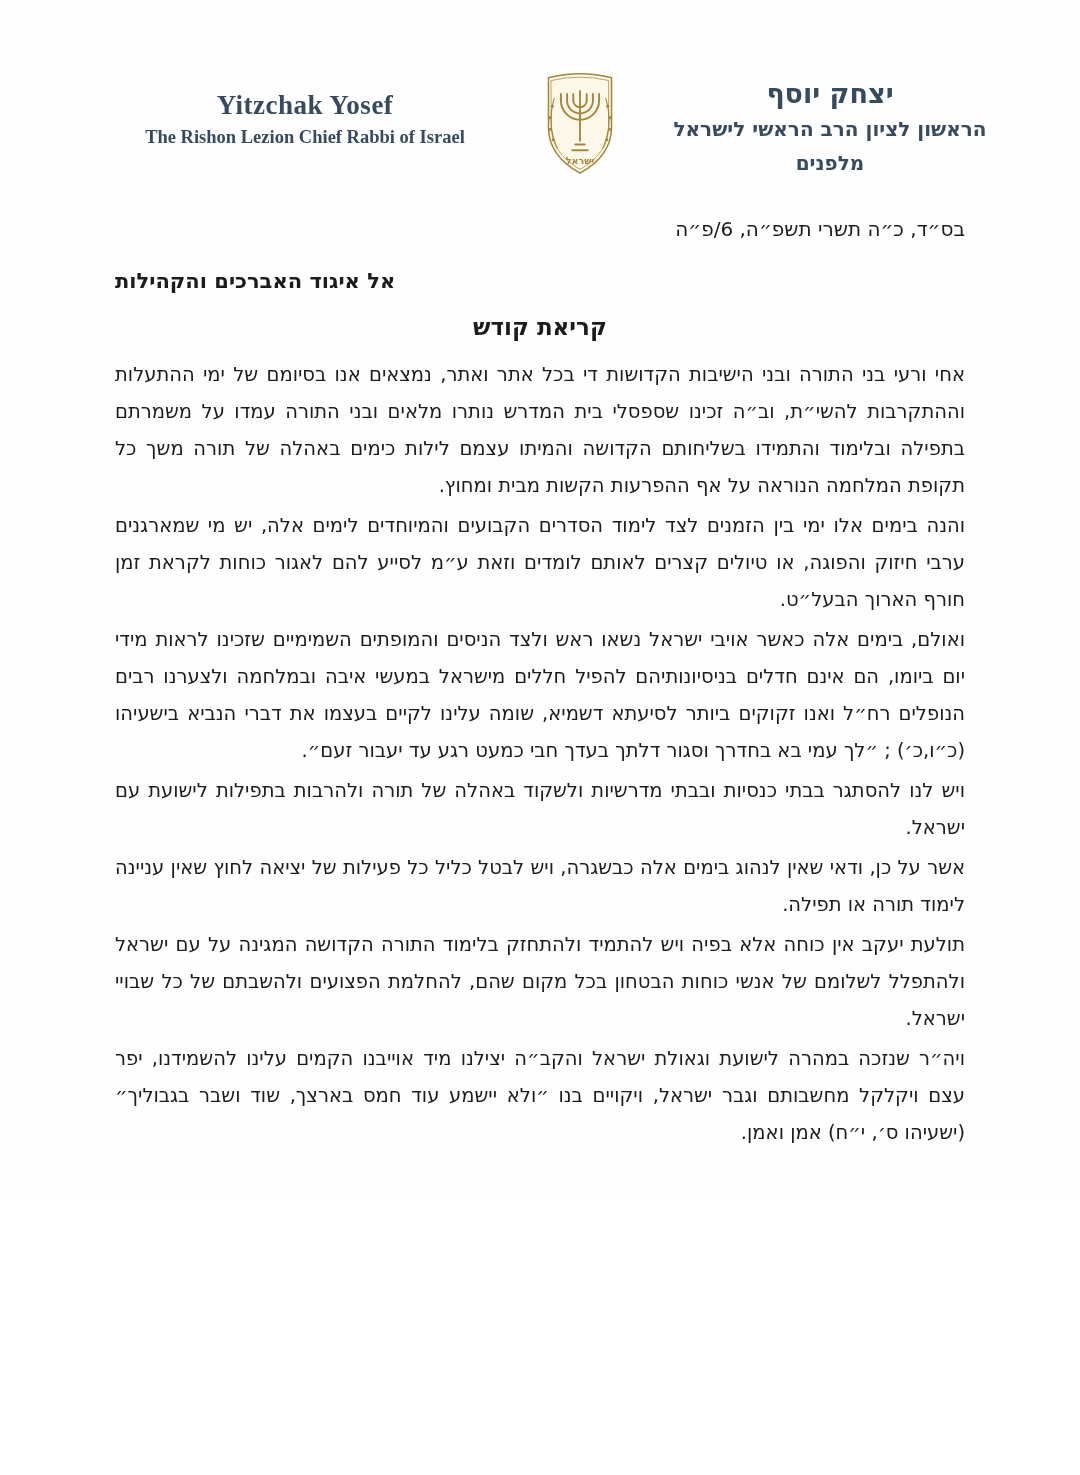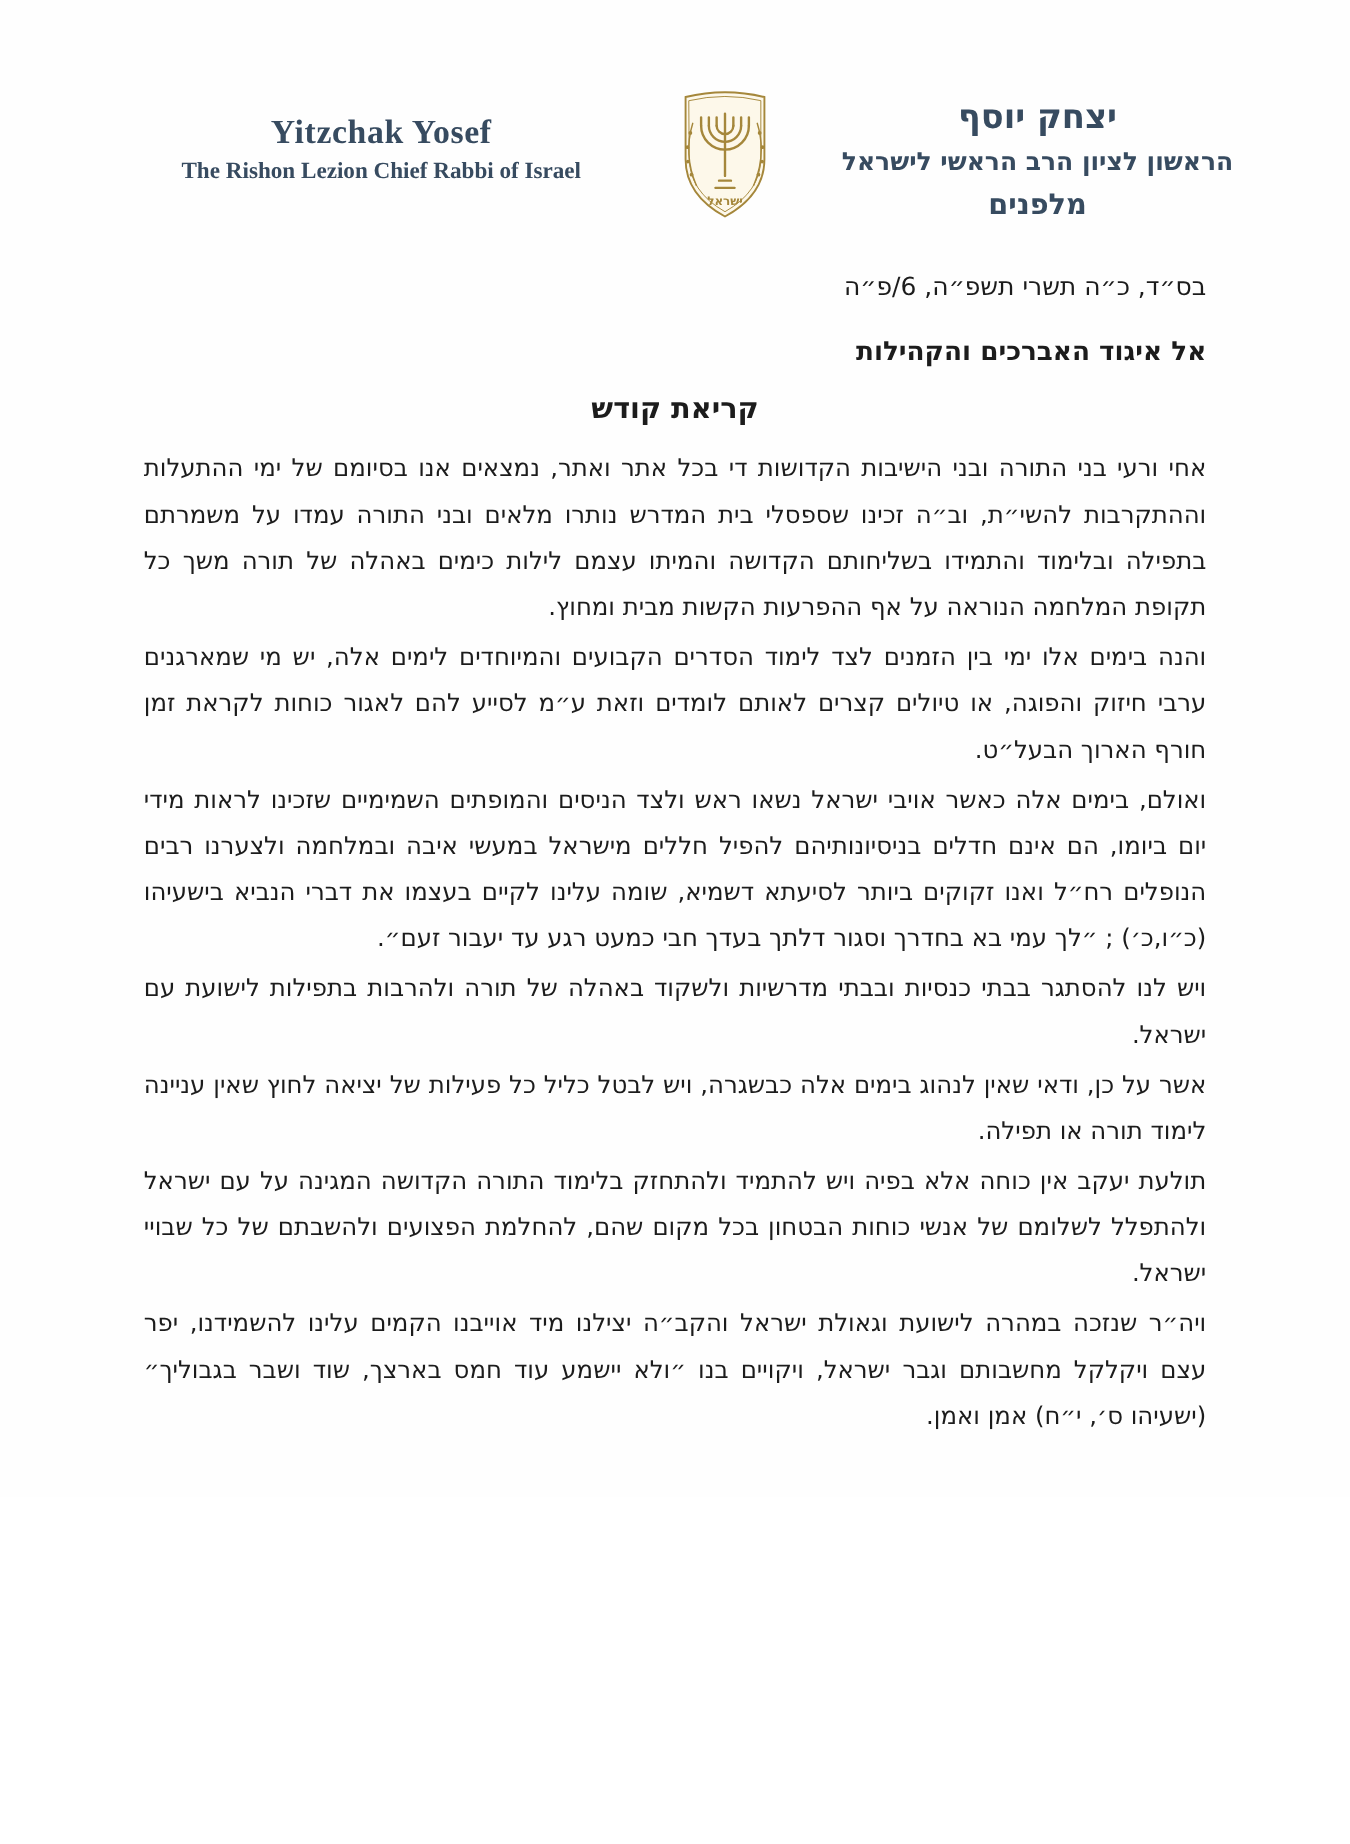--- a/index.html
+++ b/index.html
@@ -13,28 +13,28 @@
     display:flex;justify-content:space-between;align-items:flex-start;
     padding:66px 90px 0 120px;
   }
   .lh-en{width:370px;text-align:center;color:#374b60;font-family:"Liberation Serif","DejaVu Serif",serif;padding-top:24px;}
   .lh-en .en-name{font-size:27px;font-weight:600;letter-spacing:.5px;}
   .lh-en .en-title{font-size:18.5px;font-weight:600;margin-top:6px;}
   .lh-emblem{width:86px;flex:0 0 auto;margin-top:2px;}
   .lh-he{width:320px;text-align:center;color:#374b60;direction:rtl;padding-top:12px;}
   .lh-he .he-name{font-size:27px;font-weight:bold;}
   .lh-he .he-title{font-size:20px;font-weight:bold;margin-top:8px;}
-  .lh-he .he-sub{font-size:23px;font-weight:bold;margin-top:10px;}
+  .lh-he .he-sub{font-size:20px;font-weight:bold;margin-top:10px;}
   
   .date-line{
     direction:rtl;text-align:right;
     margin:34px 115px 0 115px;font-size:20px;
   }
   .recipient{
-    direction:rtl;text-align:right;
+    direction:rtl;text-align:left;
     margin:24px 115px 0 115px;font-size:21px;font-weight:600;line-height:1.55;
   }
   .letter-title{
     direction:rtl;text-align:center;
     margin:16px 0 0 0;font-size:23px;font-weight:bold;
   }
   .letter-body{
     direction:rtl;text-align:justify;
     margin:16px 115px 0 115px;width:850px;
     font-size:19.5px;line-height:37px;

